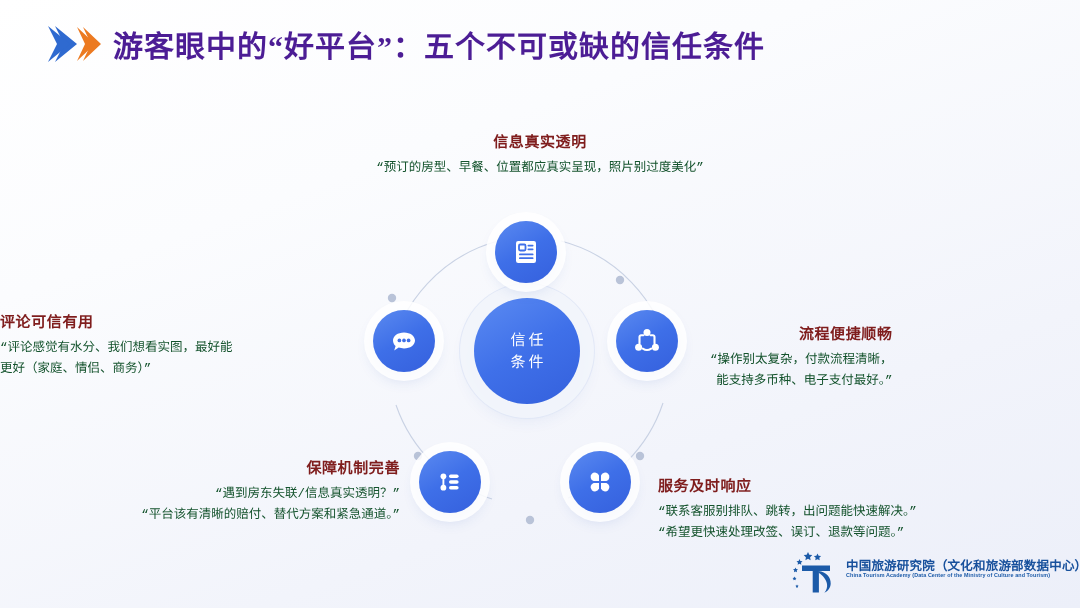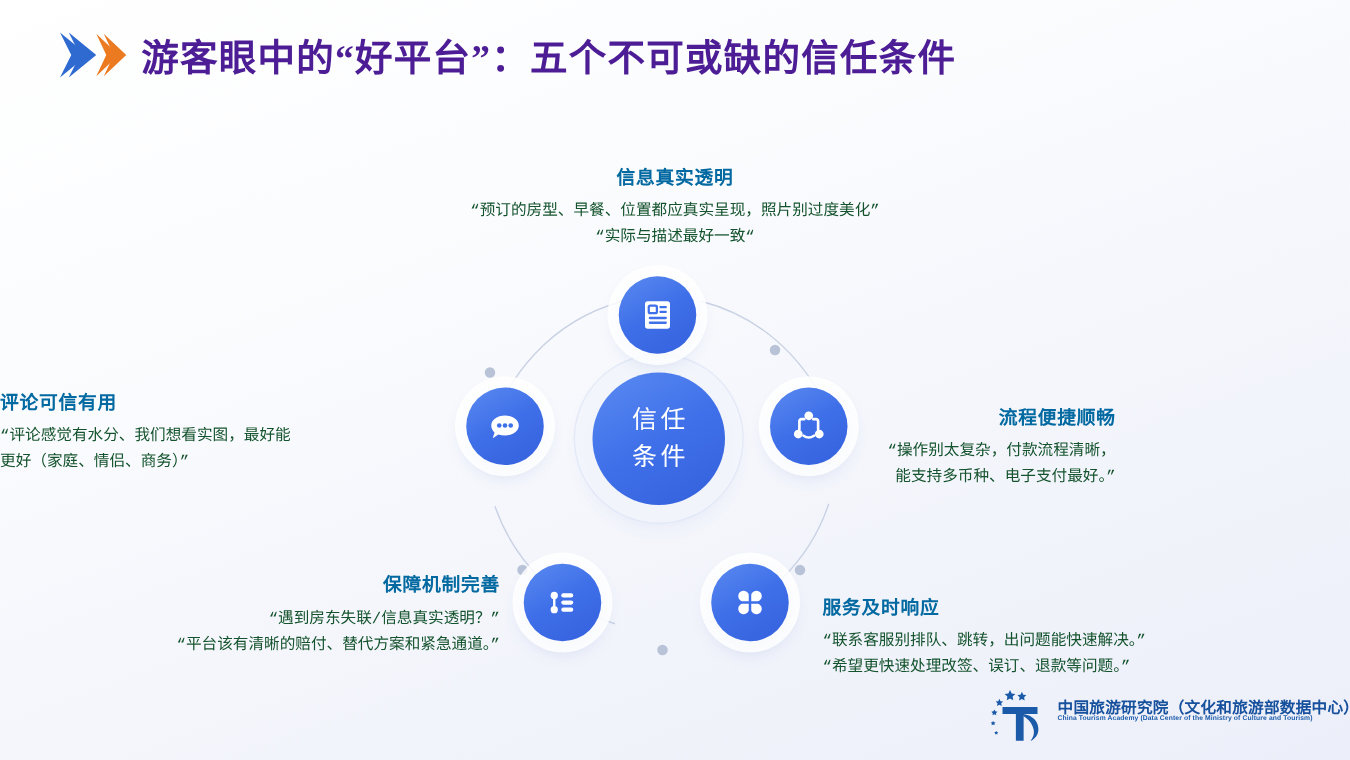--- a/index.html
+++ b/index.html
@@ -41,29 +41,29 @@
   .node-left   { left:373px; top:222px; }
 
   .hub {
     position:absolute; left:474px; top:210px; width:106px; height:106px;
     border-radius:50%;
     background:linear-gradient(150deg,#5b8bf2 0%,#3f70e9 50%,#3460dc 100%);
     box-shadow:0 0 0 14px rgba(255,255,255,.55), 0 0 0 15px rgba(224,231,246,.9),
                0 8px 22px rgba(45,85,180,.20);
     display:flex; flex-direction:column; align-items:center; justify-content:center;
     color:#fff; font-family:"Liberation Serif", serif;
-    font-size:20px; line-height:1.5; letter-spacing:3px; font-weight:500;
+    font-size:15px; line-height:1.5; letter-spacing:3px; font-weight:500;
   }
   .hub span { display:block; text-indent:3px; }
 
   
   .item { position:absolute; }
   .item h3 {
     font-family:"Liberation Serif", serif;
-    font-size:15px; font-weight:700; color:#0369a1; letter-spacing:.6px;
+    font-size:15px; font-weight:700; color:#7f1d1d; letter-spacing:.6px;
     margin-bottom:7px; white-space:nowrap;
   }
   .item p {
     font-family:Liberation Mono, monospace;
     font-size:12.5px; line-height:1.65; color:#14532d; white-space:nowrap;
   }
 
   .it-top   { left:0; top:42px; width:1080px; text-align:center; }
   .it-top h3 { text-align:center; }
   .it-right { left:700px; top:234px; text-align:right; }
@@ -177,21 +177,20 @@
                C5 11 9.7 7.4 16 7.4 Z" fill="#fff"></path>
       <circle cx="11.4" cy="15.4" r="1.85" fill="#3f70e9"></circle>
       <circle cx="16" cy="15.4" r="1.85" fill="#3f70e9"></circle>
       <circle cx="20.6" cy="15.4" r="1.85" fill="#3f70e9"></circle>
     </svg>
   </div>
 
   <div class="item it-top">
     <h3>信息真实透明</h3>
     <p>“预订的房型、早餐、位置都应真实呈现，照片别过度美化”</p>
-    <p>“实际与描述最好一致“</p>
   </div>
 
   <div class="item it-right">
     <h3>流程便捷顺畅</h3>
     <p>“操作别太复杂，付款流程清晰，</p>
     <p>能支持多币种、电子支付最好。”</p>
   </div>
 
   <div class="item it-botr">
     <h3>服务及时响应</h3>

